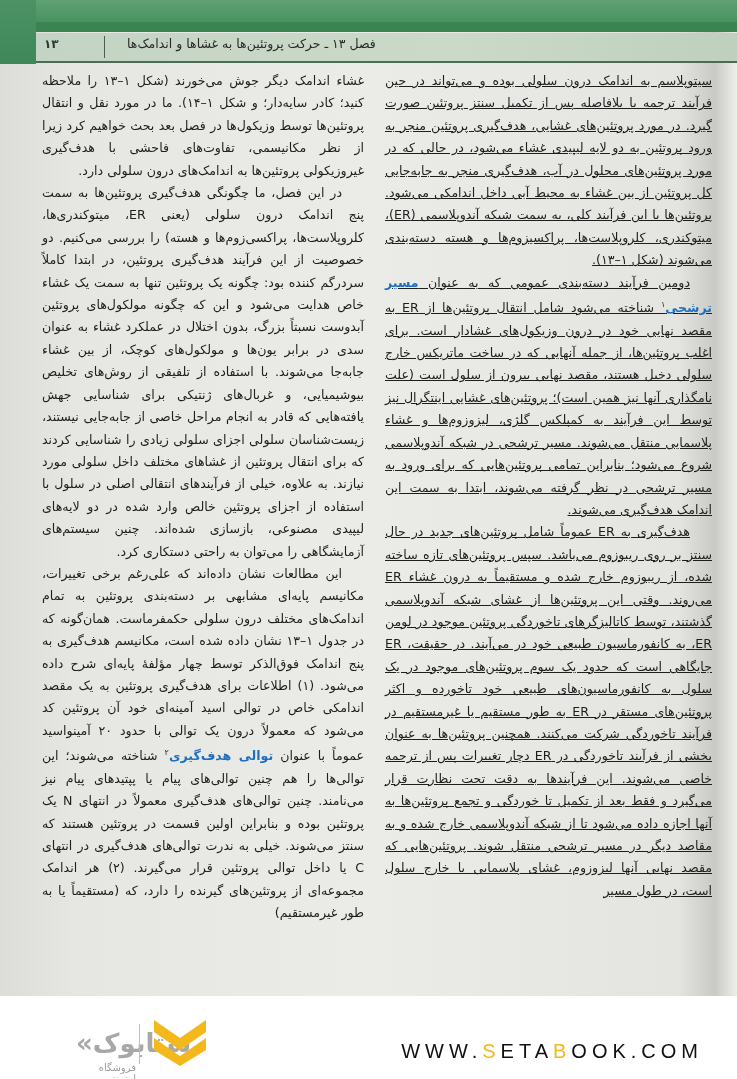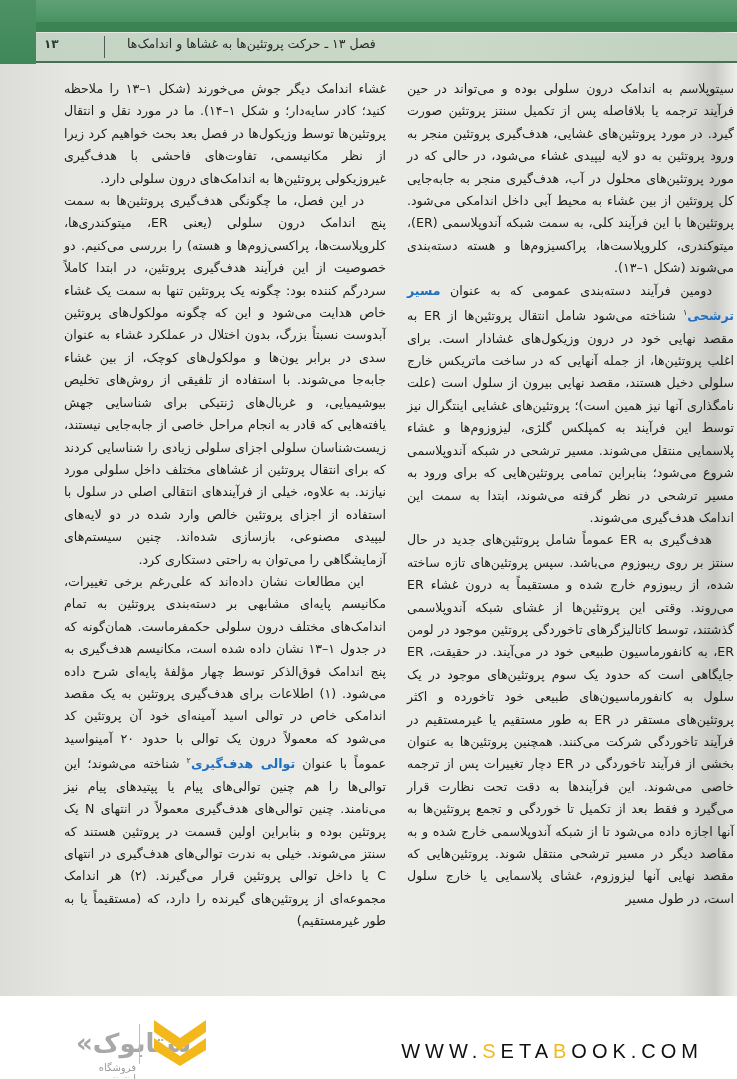--- a/index.html
+++ b/index.html
@@ -34,28 +34,27 @@
       font-family:"DejaVu Sans", sans-serif;
     }
     .header-divider {
       position:absolute; left:104px; top:36px; width:1px; height:22px; background:#4d5d52;
     }
     .chapter-title {
       position:absolute; left:112px; top:36px; font-size:12.5px; color:#2a2a2a;
       direction:rtl; font-family:"DejaVu Sans", sans-serif;margin-left:15px;
     }
     .col {
-      position:absolute; top:78px; direction:rtl; text-align:justify;
+      position:absolute; top:70px; direction:rtl; text-align:justify;
       font-family:"DejaVu Sans", sans-serif; font-size:12.6px; line-height:22.4px;
       color:#1e1e1e;
-      margin-left:22px;
     }
     .col p { margin:0; text-align-last:right; }
     .col p.indent { text-indent:22px; }
-    .col-right { left:385px; width:327px; }
+    .col-right { left:385px; width:327px;text-decoration:underline; }
     .col-left { left:42px; width:322px; }
     .term { color:#1f6fc0; font-weight:bold; }
     .fn { font-size:8px; vertical-align:super; }
     .footer {
       position:absolute; left:0; top:996px; width:737px; height:83px; background:#ffffff;
     }
     .shop-name {
       position:absolute; right:36px; top:14px; direction:rtl;
       font-size:17px; color:#111; font-family:"DejaVu Sans", sans-serif;
     }

